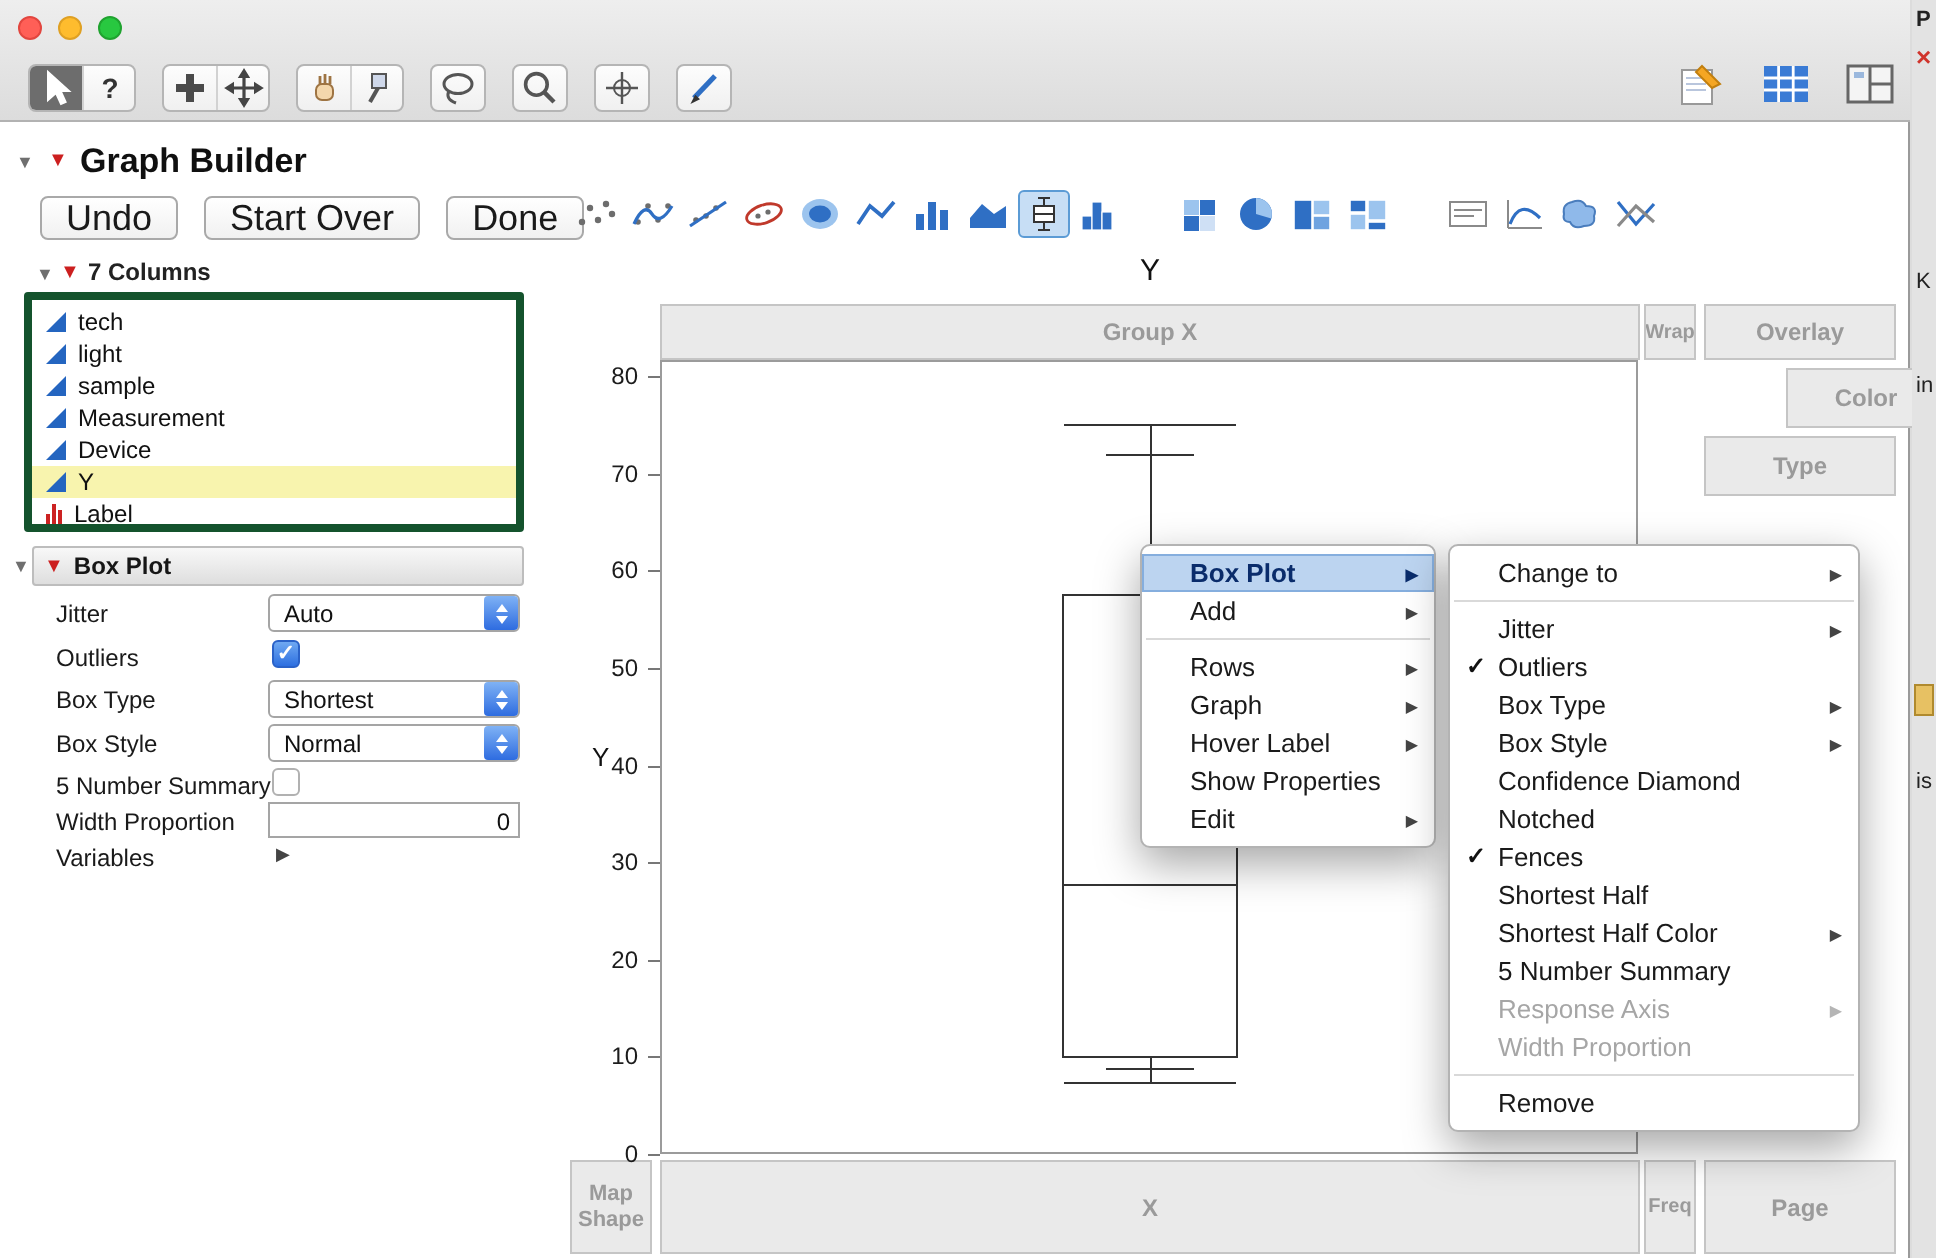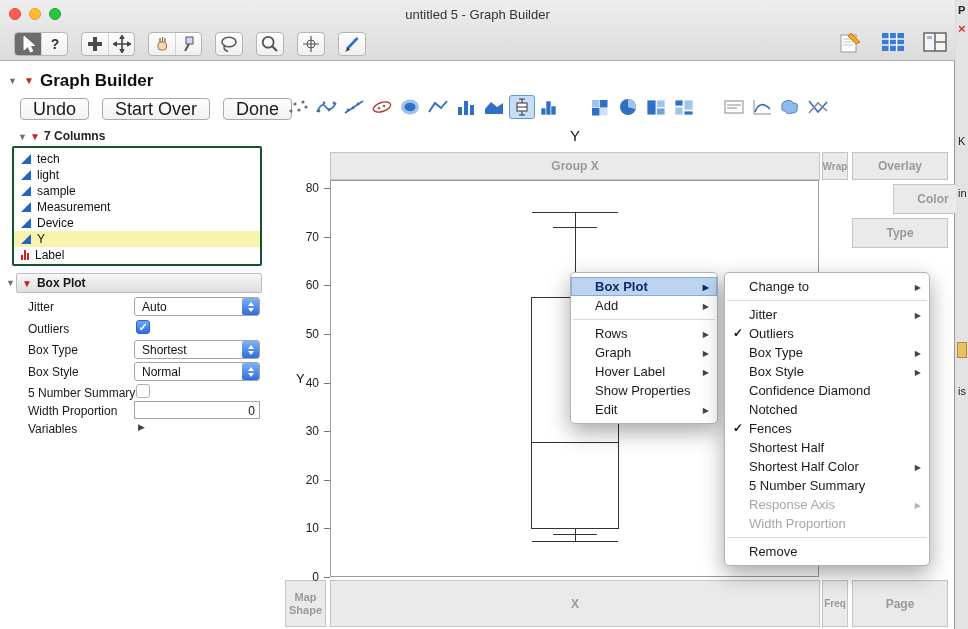--- a/index.html
+++ b/index.html
@@ -40,21 +40,21 @@
 
   
   .palette { position:absolute; left:285px; top:95px; display:flex; gap:24px; }
   .pal-group { display:inline-flex; gap:2px; }
   .pal { width:26px; height:24px; display:flex; align-items:center; justify-content:center; border:1px solid transparent; border-radius:3px; }
   .pal.selected { background:#c7def5; border-color:#5b9bd5; }
 
   
   .cols-header { position:absolute; left:16px; top:129px; font-size:12px; font-weight:bold; color:#222; }
   .columns-list { position:absolute; left:12px; top:146px; width:250px; height:120px; background:#fff;
-                  border:2px solid #14532d; border-radius:2px; padding-top:3px; }
+                  border:4px solid #14532d; border-radius:2px; padding-top:3px; }
   .col-row { height:16px; display:flex; align-items:center; gap:6px; padding-left:7px; font-size:12px; color:#111; }
   .col-row.selected { background:#f8f4ae; }
   .cont-icon { width:0; height:0; border-bottom:10px solid #2465c0; border-left:10px solid transparent; }
   .nom-icon { display:inline-flex; align-items:flex-end; gap:1px; height:10px; }
   .nom-icon i { display:block; width:2px; background:#cc2222; }
   .nom-icon i:nth-child(1){height:5px;} .nom-icon i:nth-child(2){height:10px;} .nom-icon i:nth-child(3){height:7px;}
 
   
   .panel-header { position:absolute; left:16px; top:273px; width:246px; height:20px;
                   background:linear-gradient(#f8f8f8,#dedede); border:1px solid #bdbdbd; border-radius:2px;
@@ -139,21 +139,20 @@
     <div class="ef-icon"></div>
     <span class="ef ef-is">is</span>
   </div>
 
   <div class="main-window">
 
     <div class="chrome">
       <span class="traffic t-red" style="background:#ff5f57;border:1px solid #e2463f;"></span>
       <span class="traffic t-yellow" style="background:#febc2e;border:1px solid #dfa023;"></span>
       <span class="traffic t-green" style="background:#28c840;border:1px solid #1fa32f;"></span>
-      <div class="win-title">untitled 5 - Graph Builder</div>
       <div class="tools-row">
           <div class="tool-group">
             <div class="tool selected">
               <svg width="20" height="20" viewBox="0 0 20 20">
                 <polygon points="6,2 6,16 10,12.5 12.5,18 14.8,17 12.3,11.5 16.5,11.5" fill="#111"></polygon>
               </svg>
             </div>
             <div class="tool">
               <svg width="20" height="20" viewBox="0 0 20 20">
                 <text x="10" y="15" font-size="14" font-weight="bold" text-anchor="middle" fill="#333" font-family="Liberation Sans">?</text>

